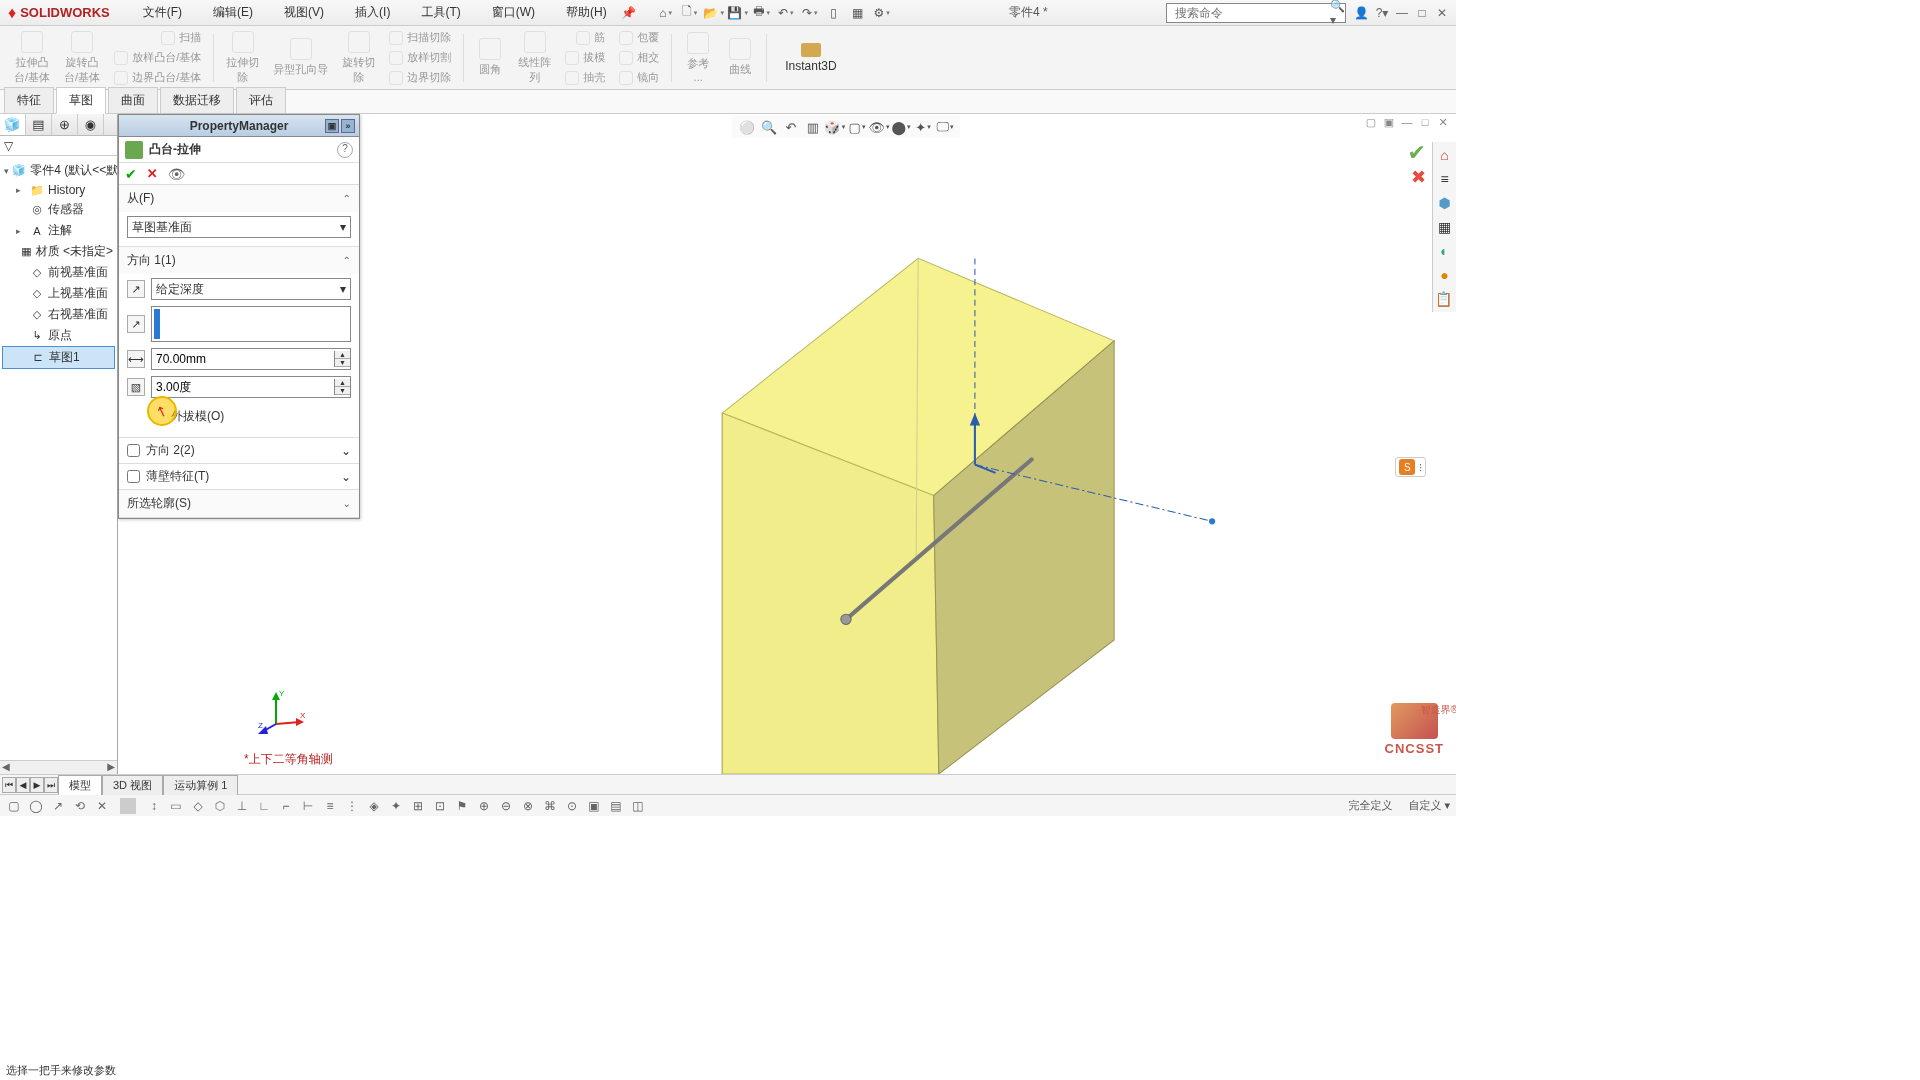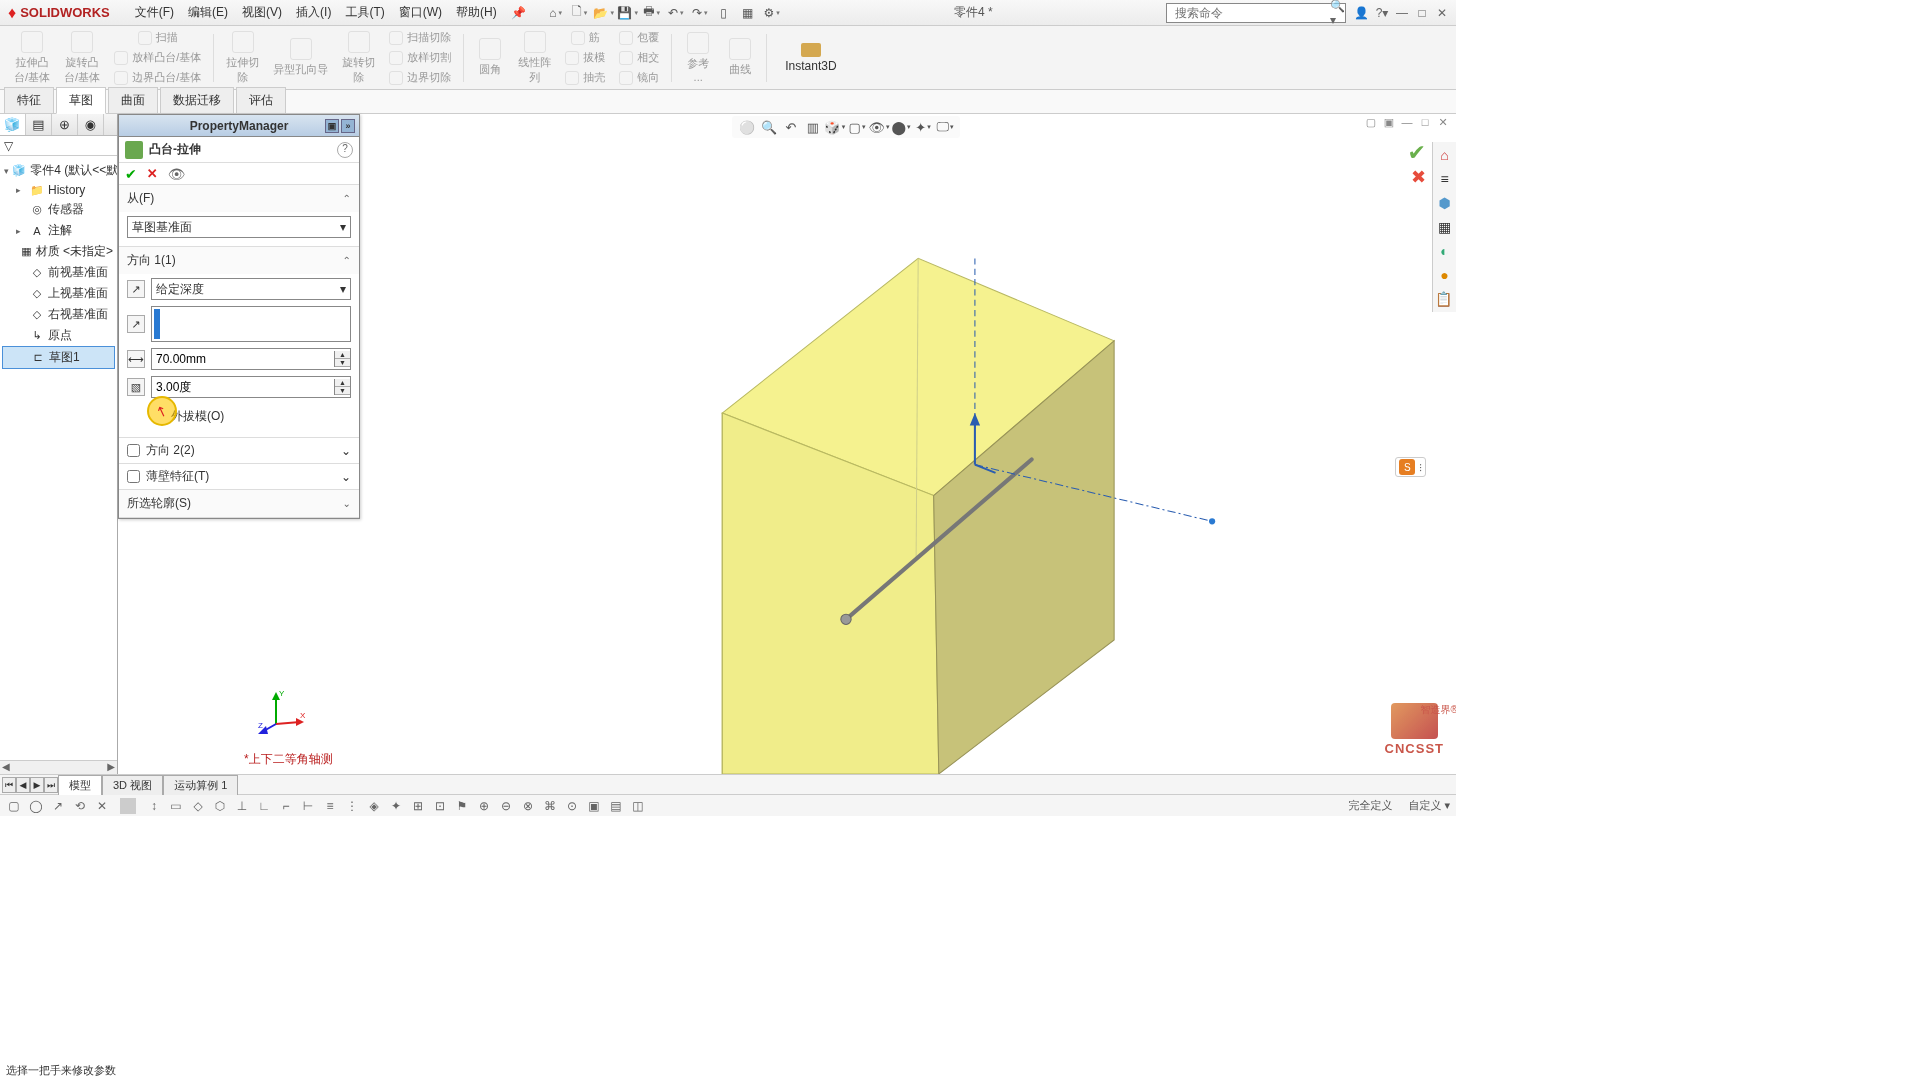--- a/index.html
+++ b/index.html
@@ -2,41 +2,41 @@
 <html><head>
 <meta charset="utf-8">
 <style>
 * { margin: 0; padding: 0; box-sizing: border-box; font-family: "Microsoft YaHei", Arial, sans-serif; }
 body { width: 1456px; height: 816px; background: #fff; overflow: hidden; font-size: 12px; color: #333; }
 
 
 .titlebar { height: 26px; background: linear-gradient(#f8f8f8,#ececec); display: flex; align-items: center; border-bottom: 1px solid #ccc; }
 .logo { display: flex; align-items: center; padding: 0 8px; font-weight: bold; color: #b22222; font-size: 13px; }
 .logo-icon { color: #d22; font-size: 16px; margin-right: 4px; }
-.menubar { display: flex; gap: 0; margin-left: 10px; }
+.menubar { display: flex; gap: 17px; margin-left: 18px; }
 .menubar span { padding: 3px 7px; cursor: default; }
 .pin { margin-left: 8px; color: #888; }
 .tb-icons { display: flex; gap: 6px; margin-left: 20px; align-items: center; }
 .tb-icons .ic { width: 18px; height: 18px; display: flex; align-items: center; justify-content: center; color: #555; position: relative; }
 .tb-icons .drop::after { content: "▾"; font-size: 7px; margin-left: 2px; color: #777; }
 .doc-title { flex: 1; text-align: center; color: #555; }
 .search-box { width: 180px; height: 20px; border: 1px solid #888; background: #fff; display: flex; align-items: center; padding: 0 4px; margin-right: 8px; }
 .search-box .sic { width: 16px; height: 16px; background: #333; margin-right: 4px; }
 .search-box input { flex: 1; border: none; outline: none; font-size: 12px; color: #888; }
 .search-box .mag { color: #666; }
 .win-ctrls { display: flex; gap: 4px; margin-right: 6px; color: #666; }
 .win-ctrls span { width: 16px; text-align: center; }
 
 
 .ribbon { height: 64px; background: #f4f4f4; border-bottom: 1px solid #ccc; display: flex; align-items: center; padding: 0 8px; gap: 2px; }
 .rbtn { display: flex; flex-direction: column; align-items: center; justify-content: center; padding: 2px 6px; color: #999; font-size: 11px; min-width: 40px; }
 .rbtn .ric { width: 22px; height: 22px; border: 1px solid #ccc; border-radius: 3px; margin-bottom: 2px; opacity: 0.5; }
 .rbtn.sm { min-width: auto; flex-direction: row; gap: 4px; }
 .rbtn.sm .ric { width: 14px; height: 14px; margin: 0; }
-.rcol { display: flex; flex-direction: column; gap: 1px; }
+.rcol { display: flex; flex-direction: column; gap: 1px; align-items: flex-end; }
 .rsep { width: 1px; height: 48px; background: #ddd; margin: 0 4px; }
 .instant3d { display: flex; flex-direction: column; align-items: center; color: #333; margin-left: 12px; }
 .instant3d .ric { width: 20px; height: 14px; background: #d4a850; border-radius: 2px; margin-bottom: 2px; opacity: 1; }
 
 
 .tabs { height: 24px; background: #f9f9f9; border-bottom: 1px solid #ccc; display: flex; align-items: flex-end; padding-left: 4px; position: relative; }
 .tab { padding: 4px 12px; border: 1px solid #ccc; border-bottom: none; background: #eee; margin-right: 2px; color: #333; font-size: 12px; }
 .tab.active { background: #fff; border-bottom: 1px solid #fff; position: relative; top: 1px; margin-top: 32px; }
 
 

